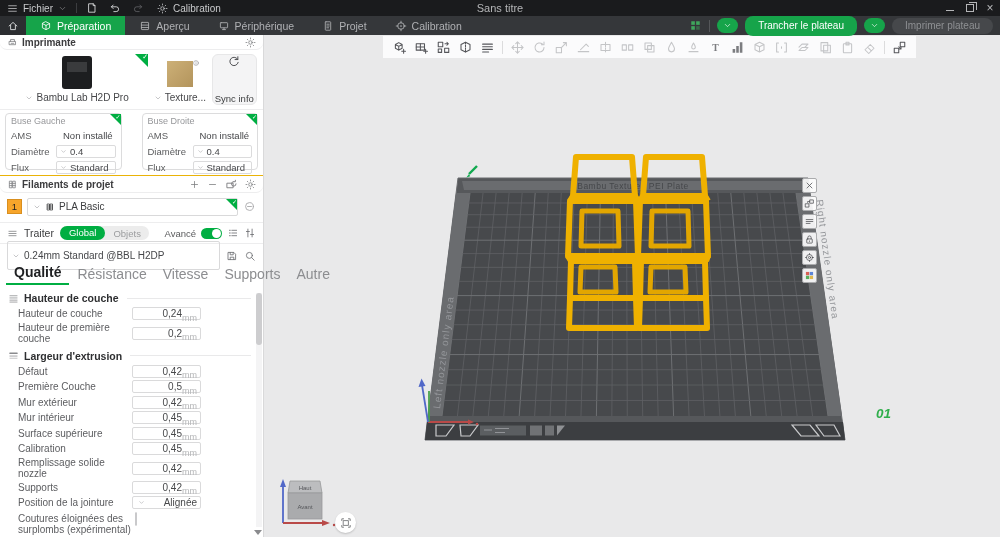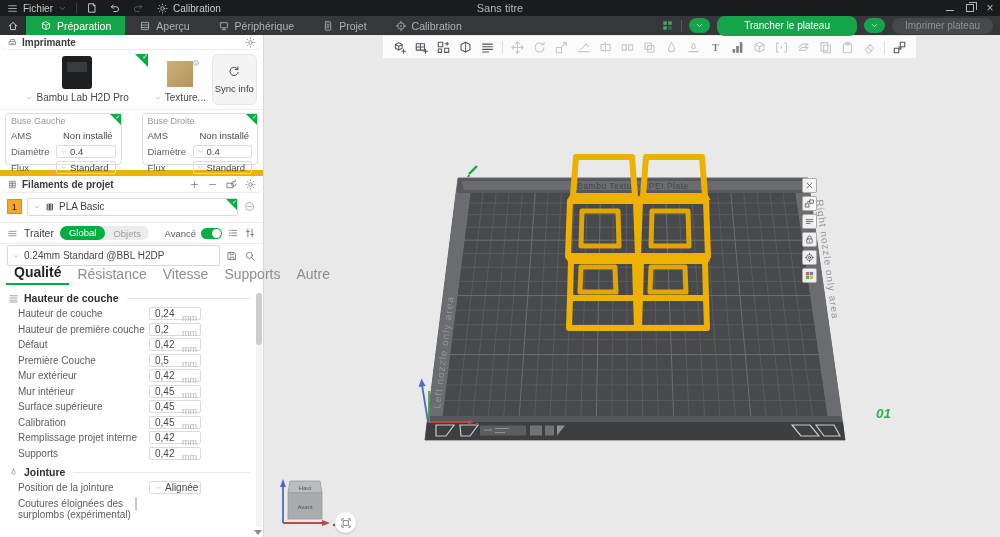--- a/index.html
+++ b/index.html
@@ -28,21 +28,21 @@
   .home-btn { width:26px; height:19px; display:flex; align-items:center; justify-content:center; background:#2c2e31; color:#e8e9eb; }
   .home-btn .icn { width:12px; height:12px; }
   .tab { display:flex; align-items:center; gap:5px; padding:0 14px; height:19px; color:#b0b1b4; font-size:10.5px; }
   .tab .icn { width:12px; height:12px; }
   .tab.active { background:#16a44a; color:#fff; }
   .tab-right { margin-left:auto; display:flex; align-items:center; gap:7px; padding-right:7px; }
   .grid-ic { width:13px; height:13px; color:#3fa65c; }
   .sep-v { width:1px; height:12px; background:#55575a; }
   .chev-pill { width:21px; height:15px; border-radius:8px; background:#16a44a; color:#fff; display:flex; align-items:center; justify-content:center; }
   .chev-pill .icn { width:9px; height:9px; }
-  .btn-slice { height:20px; border-radius:8px; background:#16a44a; color:#fff; font-size:10px; padding:0 27px; display:flex; align-items:center; }
+  .btn-slice { height:20px; border-radius:8px; background:#16a44a; color:#fff; font-size:10px; padding:0 13px; display:flex; align-items:center; }
   .btn-print { height:16px; border-radius:8px; background:#46484b; color:#8e9093; font-size:10px; padding:0 13px; display:flex; align-items:center; }
 
   
   .main { display:flex; height:502px; }
   .left-panel { width:264px; background:#fff; position:relative; border-right:1px solid #d9d9da; }
   .viewport { flex:1; position:relative; }
 
   
   .panel-h { height:15px; display:flex; align-items:center; gap:4px; padding:0 7px; border-bottom:1px solid #ededee;border-radius:7px; }
   .panel-h .ttl { font-weight:bold; font-size:10px; color:#3c3c3e; }
@@ -57,25 +57,25 @@
 
   .printer-row { display:flex; gap:5px; padding:4px 6px; border-bottom:1px solid #ededee; height:60px; }
   .printer-sel { position:relative; width:144px; display:flex; flex-direction:column; align-items:center; justify-content:flex-end; padding-bottom:2px; }
   .printer-img { width:30px; height:33px; background:#1d1e20; border-radius:3px; position:relative; margin-bottom:3px; }
   .printer-img::after { content:""; position:absolute; left:5px; top:6px; right:5px; height:10px; background:#3a3b3d; }
   .sel-label { display:flex; align-items:center; gap:3px; font-size:10px; color:#46474a; }
   .sel-label .icn { width:8px; height:8px; color:#9a9b9e; }
   .texture-sel { position:relative; width:54px; display:flex; flex-direction:column; align-items:center; justify-content:flex-end; padding-bottom:2px; }
   .texture-img { width:26px; height:26px; background:linear-gradient(135deg,#cdb077,#b3945c); margin-bottom:5px; }
   .info-dot { position:absolute; top:5px; right:7px; width:8px; height:8px; color:#8a8b8e; }
-  .sync-btn { width:46px; background:#f4f4f5; border:1px solid #e7e7e8; border-radius:6px; display:flex; flex-direction:column; align-items:center; justify-content:center; gap:4px; }
+  .sync-btn { width:46px; background:#f4f4f5; border:1px solid #e7e7e8; border-radius:6px; display:flex; flex-direction:column; align-items:center; justify-content:space-between; gap:4px; }
   .sync-btn .icn { width:14px; height:14px; color:#4c4d50; }
   .sync-btn span.lbl { font-size:9.5px; color:#3f4042; }
 
-  .nozzles { display:flex; gap:20px; padding:3px 5px 5px; border-bottom:6px solid #eab308; height:66px; }
+  .nozzles { display:flex; gap:20px; padding:3px 5px 5px; border-bottom:1px solid #eab308; height:66px; }
   .nozzle { flex:1; border:1px solid #dcdcdd; border-radius:4px; position:relative; padding:2px 5px 3px; }
   .nz-title { font-size:9px; color:#96979a; height:11px; }
   .nz-row { display:flex; align-items:center; height:15px; font-size:9.5px; margin-top:1px; }
   .nz-label { width:45px; color:#5a5b5d; }
   .nz-val { color:#46474a; padding-left:7px; }
   .nz-box { flex:1; border:1px solid #dbdbdc; border-radius:2px; height:13px; display:flex; align-items:center; gap:3px; padding:0 3px; color:#46474a; font-size:9.5px; }
   .nz-box .icn { width:7px; height:7px; color:#9a9b9e; }
 
   .fil-h { height:17px; }
   .fil-row { display:flex; align-items:center; gap:5px; padding:5px 7px 7px; border-bottom:1px solid #ededee; height:30px; }
@@ -90,37 +90,37 @@
   .process-row .plbl { font-size:10.5px; color:#3c3d3f; }
   .seg { display:flex; background:#ececec; border-radius:8px; height:14px; align-items:center; }
   .seg-on { background:#00AE42; color:#fff; border-radius:8px; padding:0 9px; font-size:9.5px; line-height:14px; height:14px; }
   .seg-off { color:#9b9c9e; padding:0 8px; font-size:9.5px; }
   .adv { margin-left:auto; display:flex; align-items:center; gap:5px; font-size:9.5px; color:#5a5b5d; }
   .toggle { width:21px; height:11px; border-radius:6px; background:#00AE42; position:relative; }
   .toggle::after { content:""; position:absolute; right:1px; top:1px; width:9px; height:9px; border-radius:50%; background:#fff; }
   .adv .icn { width:12px; height:12px; color:#6e6f72; }
 
   .preset-row { display:flex; align-items:center; gap:6px; padding:4px 7px; height:23px; }
-  .preset-box { flex:1; border:1px solid #d9d9da; border-radius:2px; height:21px; display:flex; align-items:center; gap:4px; padding:0 4px; font-size:10px; color:#46474a; }
+  .preset-box { flex:1; border:1px solid #d9d9da; border-radius:2px; height:29px; display:flex; align-items:center; gap:4px; padding:0 4px; font-size:10px; color:#46474a; }
   .preset-box .icn { width:8px; height:8px; color:#9a9b9e; }
   .preset-row > .icn { width:12px; height:12px; color:#6e6f72; }
 
   .ptabs { display:flex; padding:1px 6px 0; height:18px; align-items:flex-end; }
   .ptab { font-size:14px; color:#8c8d90; padding:0 8px 3px; }
   .ptab.active { color:#1f2022; font-weight:bold; border-bottom:2px solid #00AE42; }
 
   .params { position:relative; padding:2px 12px 0 8px; }
   .sect-h { display:flex; align-items:center; gap:5px; height:16px; margin-top:3px; }
   .sect-h .icn { width:11px; height:11px; color:#8a8b8e; }
   .sect-h .st { font-weight:bold; font-size:10.5px; color:#2e2f31; }
   .sect-h .hline { flex:1; height:1px; background:#e9e9ea; margin-left:3px; }
   .prow { display:flex; align-items:center; min-height:15.5px; padding:0 50px 0 10px; }
   .prow.tall { align-items:flex-start; min-height:24px; padding-top:2px; }
   .plabel { flex:1; color:#5c5d60; font-size:10px; line-height:1.15; padding-right:4px; }
-  .pbox { width:52px; height:13px; border:1px solid #dadadb; border-radius:2px; display:flex; align-items:center; padding:0 3px 0 5px; background:#fff; }
+  .pbox { width:69px; height:13px; border:1px solid #dadadb; border-radius:2px; display:flex; align-items:center; padding:0 3px 0 5px; background:#fff;text-align:right; }
   .pval { flex:1; font-size:10px; color:#47484a; }
   .punit { font-size:9px; color:#b5b6b8;margin-top:8px; }
   .pbox .icn { width:7px; height:7px; color:#9a9b9e; margin-right:3px; }
   .pcheckwrap { width:66px; }
   .pcheck { width:9px; height:9px; border:1px solid #c9c9cb; border-radius:1px; background:#fff; }
   .lp-scroll { position:absolute; right:1px; top:258px; bottom:10px; width:6px; background:#f4f4f5; }
   .lp-thumb { width:6px; height:52px; background:#cdcdcf; border-radius:3px; }
   .lp-down { position:absolute; right:1px; bottom:2px; width:0; height:0; border-left:4px solid transparent; border-right:4px solid transparent; border-top:5px solid #8a8b8e; }
 
   
@@ -539,20 +539,31 @@
             <span class="punit">mm</span>
           </span>
         </div>
         <div class="prow">
           <span class="plabel">Hauteur de première couche</span>
           <span class="pbox">
             <span class="pval">0,2</span>
             <span class="punit">mm</span>
           </span>
         </div>
+        <div class="sect-h">
+          <span class="icn">
+            <svg viewBox="0 0 20 20" fill="none" stroke="currentColor" stroke-width="1.4" stroke-linecap="round" stroke-linejoin="round">
+              <path d="M3.5 6h13" stroke-width="2.6"></path>
+              <path d="M3.5 11h13"></path>
+              <path d="M3.5 15h13" stroke-width="0.9"></path>
+            </svg>
+          </span>
+          <span class="st">Largeur d'extrusion</span>
+          <span class="hline"></span>
+        </div>
         <div class="prow">
           <span class="plabel">Défaut</span>
           <span class="pbox">
             <span class="pval">0,42</span>
             <span class="punit">mm</span>
           </span>
         </div>
         <div class="prow">
           <span class="plabel">Première Couche</span>
           <span class="pbox">
@@ -582,41 +593,32 @@
           </span>
         </div>
         <div class="prow">
           <span class="plabel">Calibration</span>
           <span class="pbox">
             <span class="pval">0,45</span>
             <span class="punit">mm</span>
           </span>
         </div>
         <div class="prow">
-          <span class="plabel">Remplissage projet interne</span>
+          <span class="plabel">Remplissage solide nozzle</span>
           <span class="pbox">
             <span class="pval">0,42</span>
             <span class="punit">mm</span>
           </span>
         </div>
         <div class="prow">
           <span class="plabel">Supports</span>
           <span class="pbox">
             <span class="pval">0,42</span>
             <span class="punit">mm</span>
           </span>
-        </div>
-        <div class="sect-h">
-          <span class="icn">
-            <svg viewBox="0 0 20 20" fill="none" stroke="currentColor" stroke-width="1.4" stroke-linecap="round" stroke-linejoin="round">
-              <path d="M10 4c-1.6 3-2.8 4.6-2.8 6.4a2.8 2.8 0 0 0 5.6 0C12.8 8.6 11.6 7 10 4z"></path>
-            </svg>
-          </span>
-          <span class="st">Jointure</span>
-          <span class="hline"></span>
         </div>
         <div class="prow">
           <span class="plabel">Position de la jointure</span>
           <span class="pbox">
             <span class="icn">
               <svg viewBox="0 0 20 20" fill="none" stroke="currentColor" stroke-width="1.4" stroke-linecap="round" stroke-linejoin="round">
                 <path d="M5 7.5l5 5 5-5"></path>
               </svg>
             </span>
             <span class="pval">Alignée</span>

